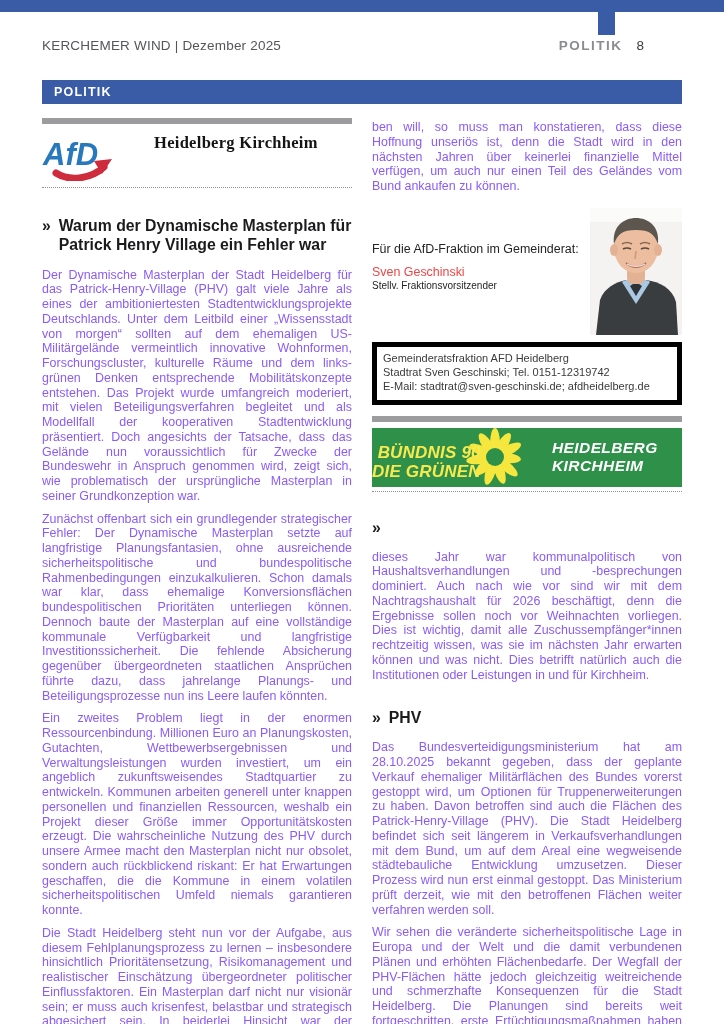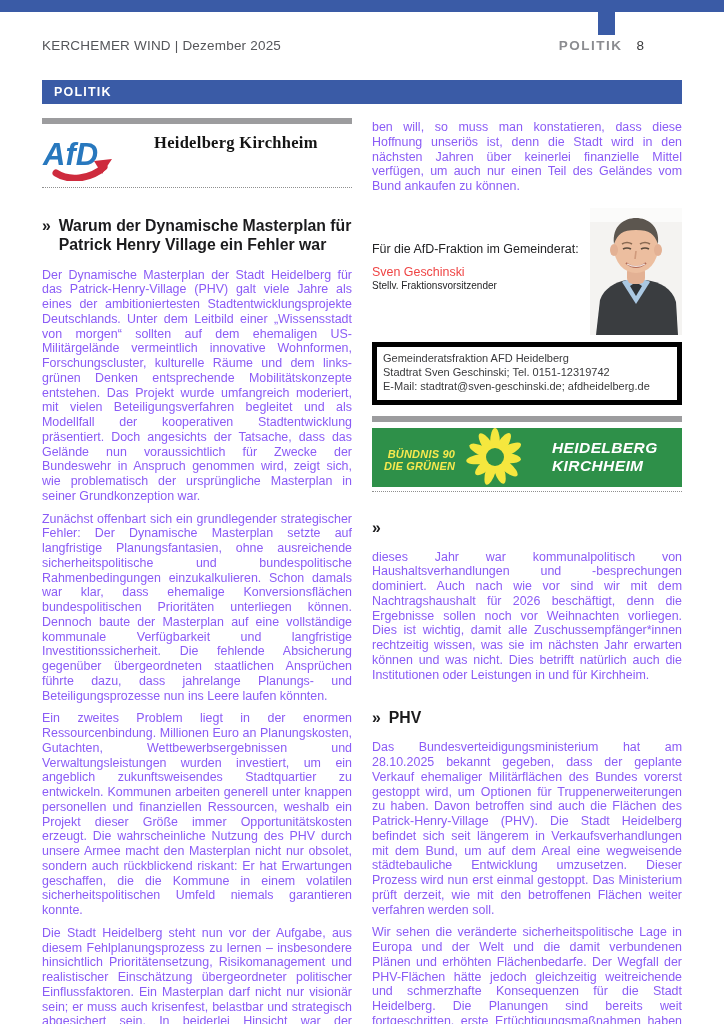--- a/index.html
+++ b/index.html
@@ -43,22 +43,22 @@
   .sig-intro { font-size:12.45px; color:#242426; }
   .sig-name { font-size:12.45px; color:#ef4444; margin-top:9px; }
   .sig-role { font-size:10px; color:#242426; margin-top:1px; }
   .photo { flex:0 0 auto; width:92px; height:127px; }
 
   .contact-box { margin-top:7px; border:5px solid #000000; padding:4px 6px 6px 6px; }
   .contact-line { font-size:11px; line-height:1.3; color:#3a3a3c; }
 
   .greens-rule { margin-top:11px; }
   .greens-banner { margin-top:6px; height:59px; background:#2e9049; display:flex; align-items:center; position:relative; overflow:hidden; }
-  .party-text { position:absolute; left:12px; top:50%; transform:translateY(-38%); text-align:right;
-    font-style:italic; font-weight:bold; color:#f7e94e; font-size:11px; line-height:1.12; letter-spacing:0.2px; z-index:2; }
+  .party-text { position:absolute; left:0; top:50%; transform:translateY(-38%); text-align:right;
+    font-style:italic; font-weight:bold; color:#f7e94e; font-size:17px; line-height:1.12; letter-spacing:0.2px; z-index:2; }
   .sunflower-wrap { position:absolute; left:92px; top:-2px; z-index:1; }
   .greens-title { position:absolute; left:180px; top:50%; transform:translateY(-50%);
     color:#ffffff; font-style:italic; font-weight:bold; font-size:15.5px; letter-spacing:0.4px; }
   .greens-dotted { margin-top:4px; }
 
   h2.sub { display:flex; gap:8px; margin-top:27px; font-size:15.8px; color:#1b1b1d; font-weight:bold; }
 </style>
 </head>
 <body>
 

